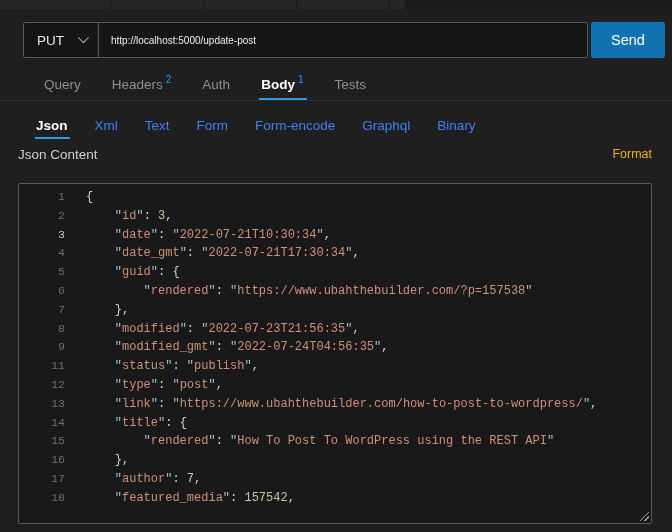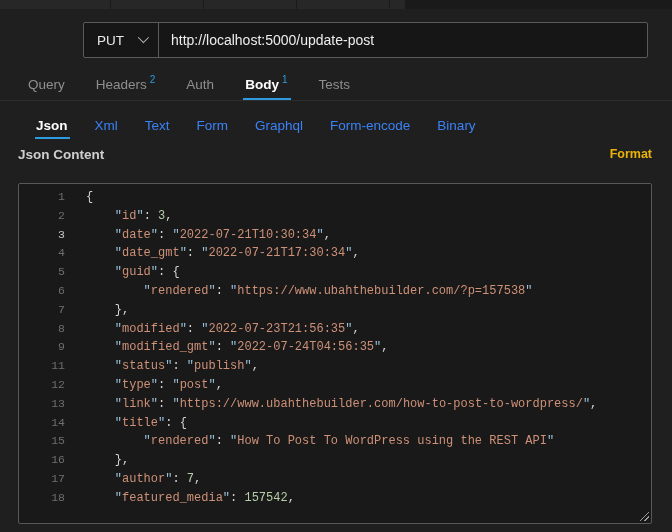--- a/index.html
+++ b/index.html
@@ -7,44 +7,44 @@
     position:relative;width:672px;height:532px;
     background:#1f1f1f;overflow:hidden;
     font-family:"Liberation Sans",sans-serif;
     -webkit-font-smoothing:antialiased;
   }
   
   .top-strip{position:absolute;left:0;top:0;width:672px;height:9px;background:#1a1a1a;display:flex;}
   .top-strip .seg{background:#272727;border-right:1px solid #1a1a1a;height:100%;}
   .seg1{width:110px}.seg2{width:92px}.seg3{width:92px}.seg4{width:92px}.seg5{width:15px;border-right:none}
   
-  .request-row{position:absolute;left:6px;top:22px;width:642px;height:20px;display:flex;justify-content:flex-end;}
+  .request-row{position:absolute;left:23px;top:22px;width:642px;height:20px;display:flex;}
   .url-group{
     display:flex;align-items:stretch;width:565px;height:36px;box-sizing:border-box;
     background:#161616;border:1px solid #5a5a5a;border-radius:2px;
   }
   .method{
     display:flex;align-items:center;gap:14px;padding:0 12px 0 13px;
     border-right:1px solid #5a5a5a;cursor:pointer;color:#e8e8e8;font-size:13.5px;
   }
   .chev{width:7px;height:7px;border-right:1.6px solid #b5b5b5;border-bottom:1.6px solid #b5b5b5;
     transform:rotate(45deg) translateY(-2px);margin-top:-3px;}
   .url-input{
     flex:1;background:transparent;border:none;outline:none;color:#ededed;
-    font-size:14px;padding:0 10px 0 12px;font-family:"Liberation Sans",sans-serif;
+    font-size:10px;padding:0 10px 0 12px;font-family:"Liberation Sans",sans-serif;
   }
   .send{
     margin-left:3px;width:74px;height:36px;border:none;border-radius:2px;
     background:var(--c-button,#1273b2);color:#ffffff;font-size:14.5px;cursor:pointer;
     font-family:"Liberation Sans",sans-serif;
   }
   
   .tabs{
     position:absolute;left:0;top:68px;width:672px;height:33px;box-sizing:border-box;
-    display:flex;align-items:center;gap:31px;padding-left:28px;
+    display:flex;align-items:center;gap:31px;padding-left:44px;
     border-bottom:1px solid #2d2d2d;
   }
   .tab{position:relative;color:#8f8f8f;font-size:13.5px;cursor:pointer;height:100%;
     display:flex;align-items:center;}
   .tab.active{color:#ffffff;font-weight:700;}
   .tab.active::after{content:"";position:absolute;left:-2px;right:-4px;bottom:0;height:2.5px;
     background:var(--c-accent,#2e9ae0);}
   .tab .sup{color:var(--c-accent,#2e9ae0);font-size:10px;font-weight:400;
     position:relative;top:-5px;margin-left:3px;}
   
@@ -53,21 +53,21 @@
     display:flex;align-items:center;gap:27px;padding-left:28px;box-sizing:border-box;
   }
   .subtab{position:relative;color:#3b82f6;font-size:13.5px;cursor:pointer;height:100%;
     display:flex;align-items:center;}
   .subtab.active{color:#ffffff;font-weight:700;}
   .subtab.active::after{content:"";position:absolute;left:-1px;right:-2px;bottom:5px;height:2px;
     background:var(--c-accent,#2e9ae0);}
   
   .content-head{
     position:absolute;left:18px;top:141px;width:634px;height:26px;
-    display:flex;align-items:center;justify-content:space-between;font-weight:bold;
+    display:flex;align-items:center;justify-content:space-between;
   }
   .content-title{color:#cfcfcf;font-size:13.5px;}
   .fmt{color:#eab308;font-size:12.5px;cursor:pointer;}
   
   .editor{
     position:absolute;left:18px;top:183px;width:634px;height:341px;box-sizing:border-box;
     background:#191919;border:1px solid #585858;border-radius:2px;
     overflow:hidden;cursor:text;
   }
   .lines{padding-top:4px;}
@@ -100,20 +100,21 @@
   </div>
 
   <div class="request-row">
     <div class="url-group">
       <div class="method">
         <span>PUT</span>
         <span class="chev"></span>
       </div>
       <input class="url-input" type="text" value="http://localhost:5000/update-post" style="">
     </div>
+    <button class="send">Send</button>
   </div>
 
   <div class="tabs" id="tabs">
       <div class="tab">
         <span>Query</span>
       </div>
       <div class="tab">
         <span>Headers</span>
         <span class="sup">2</span>
       </div>
@@ -136,24 +137,24 @@
       <div class="subtab">
         <span>Xml</span>
       </div>
       <div class="subtab">
         <span>Text</span>
       </div>
       <div class="subtab">
         <span>Form</span>
       </div>
       <div class="subtab">
+        <span>Form-encode</span>
+      </div>
+      <div class="subtab">
         <span>Graphql</span>
-      </div>
-      <div class="subtab">
-        <span>Form-encode</span>
       </div>
       <div class="subtab">
         <span>Binary</span>
       </div>
     </div>
 
   <div class="content-head">
     <span class="content-title">Json Content</span>
     <span class="fmt">Format</span>
   </div>

